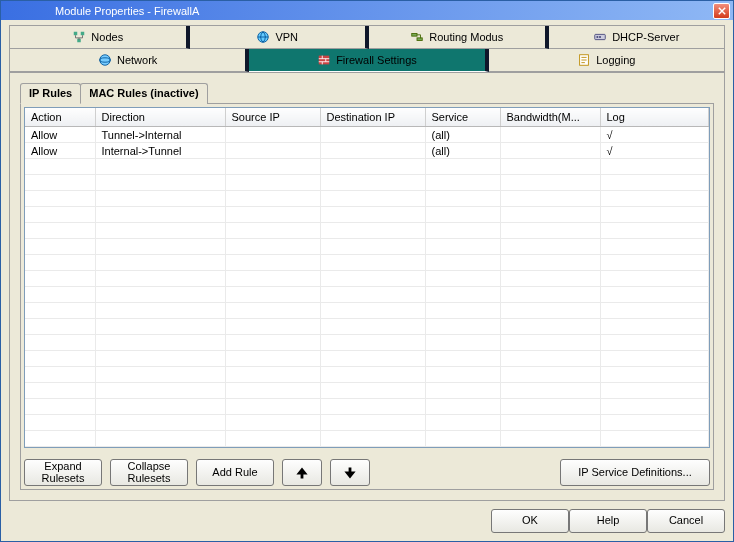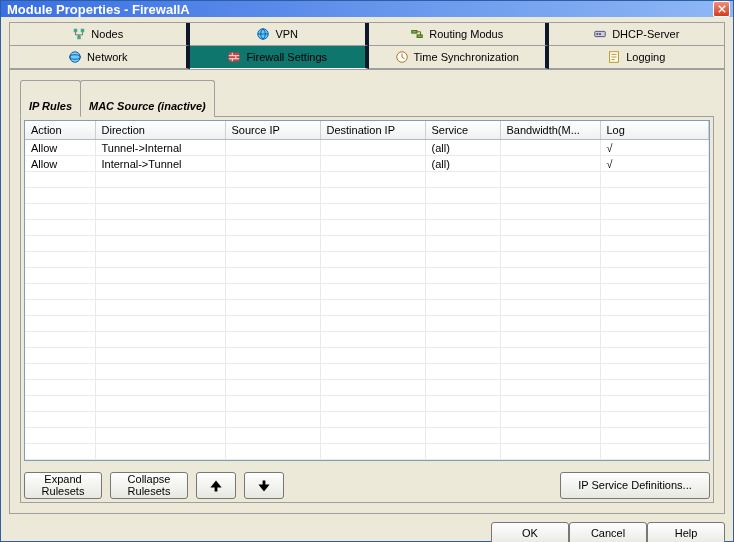--- a/index.html
+++ b/index.html
@@ -22,22 +22,23 @@
   .titlebar {
     height: 22px;
     background: linear-gradient(to right, #3a6fe2, #8fb8f5);
     color: #fff;
     display: flex;
     align-items: center;
     padding: 0 3px 0 6px;
   }
   .titlebar .title {
     flex: 1;
-    font-weight: bold;
-    font-size: 13px;
+    font-weight: normal;
+    font-size: 11px;
+    margin-left: 48px;
   }
   .close-btn {
     width:17px;height:16px;
     background: linear-gradient(#f28d7b,#d33b1b);
     border:1px solid #fff;
     border-radius:2px;
     display:flex;align-items:center;justify-content:center;
     color:#fff;font-weight:bold;font-size:10px;
     cursor:pointer;
   }
@@ -86,29 +87,28 @@
   }
   
   .subtabs {
     display:flex;
     gap:0;
     position:relative;
     top:1px;
     z-index:2;
   }
   .subtab {
-    padding:19px 8px 4px 8px;
+    padding:3px 8px 4px 8px;
     border:1px solid #9f9f9f;
     border-bottom:none;
     background:#ece9d8;
     border-radius:3px 3px 0 0;
     margin-right:-1px;
     cursor:pointer;
     font-weight:bold;
-    font-style:italic;
   }
   .subtab.active {
     background:#ece9d8;
     position:relative;
     border-bottom:1px solid #ece9d8;
   }
   .subtab.inactive { font-weight:bold; }
   .subpanel {
     flex:1;
     border:1px solid #9f9f9f;
@@ -250,42 +250,33 @@
               <svg viewBox="0 0 16 16">
                 <rect x="2" y="3" width="12" height="10" fill="#c44"></rect>
                 <path d="M2 6.5h12M2 10h12M6 3v3.5M10 6.5V10M6 10v3" stroke="#fff"></path>
               </svg>
             </span>
             <span>Firewall Settings</span>
           </div>
           <div class="tab">
             <span class="icon">
               <svg viewBox="0 0 16 16">
-                <circle cx="8" cy="8" r="6" fill="#fff" stroke="#a60"></circle>
-                <path d="M8 4v4l3 2" stroke="#a60" fill="none"></path>
-              </svg>
-            </span>
-            <span>Time Synchronization</span>
-          </div>
-          <div class="tab">
-            <span class="icon">
-              <svg viewBox="0 0 16 16">
                 <rect x="3" y="2" width="10" height="12" fill="#fff" stroke="#b80"></rect>
                 <path d="M5 5h6M5 8h6M5 11h4" stroke="#b80"></path>
               </svg>
             </span>
             <span>Logging</span>
           </div>
         </div>
     </div>
 
     <div class="panel">
       <div class="subtabs" id="subtabs">
           <div class="subtab active">IP Rules</div>
-          <div class="subtab inactive">MAC Source (inactive)</div>
+          <div class="subtab inactive">MAC Rules (inactive)</div>
         </div>
 
       <div class="subpanel">
         <div class="grid">
           <table>
             <thead>
                 <tr id="thead-row">
                   <th style="width: 70px;">Action</th>
                   <th style="width: 130px;">Direction</th>
                   <th style="width: 95px;">Source IP</th>
@@ -476,20 +467,21 @@
                   <td>&nbsp;</td>
                   <td>&nbsp;</td>
                 </tr>
               </tbody>
           </table>
         </div>
 
         <div class="toolbuttons">
           <button class="btn tall" id="btn-expand">Expand<br>Rulesets</button>
           <button class="btn tall" id="btn-collapse">Collapse<br>Rulesets</button>
+          <button class="btn">Add Rule</button>
           <button class="btn iconbtn">
             <span class="icon">
                 <svg viewBox="0 0 10 10">
                   <path d="M5 1 L9 6 L6 6 L6 9 L4 9 L4 6 L1 6 Z" fill="#000"></path>
                 </svg>
               </span>
           </button>
           <button class="btn iconbtn">
             <span class="icon">
                 <svg viewBox="0 0 10 10">
@@ -499,18 +491,18 @@
           </button>
           <div class="spacer"></div>
           <button class="btn" style="min-width:150px">IP Service Definitions...</button>
         </div>
       </div>
 
     </div>
 
     <div class="dlgbuttons">
       <button class="btn">OK</button>
+      <button class="btn">Help</button>
       <button class="btn">Cancel</button>
-      <button class="btn">Help</button>
     </div>
 
   </div>
 </div>
 
 </body></html>

